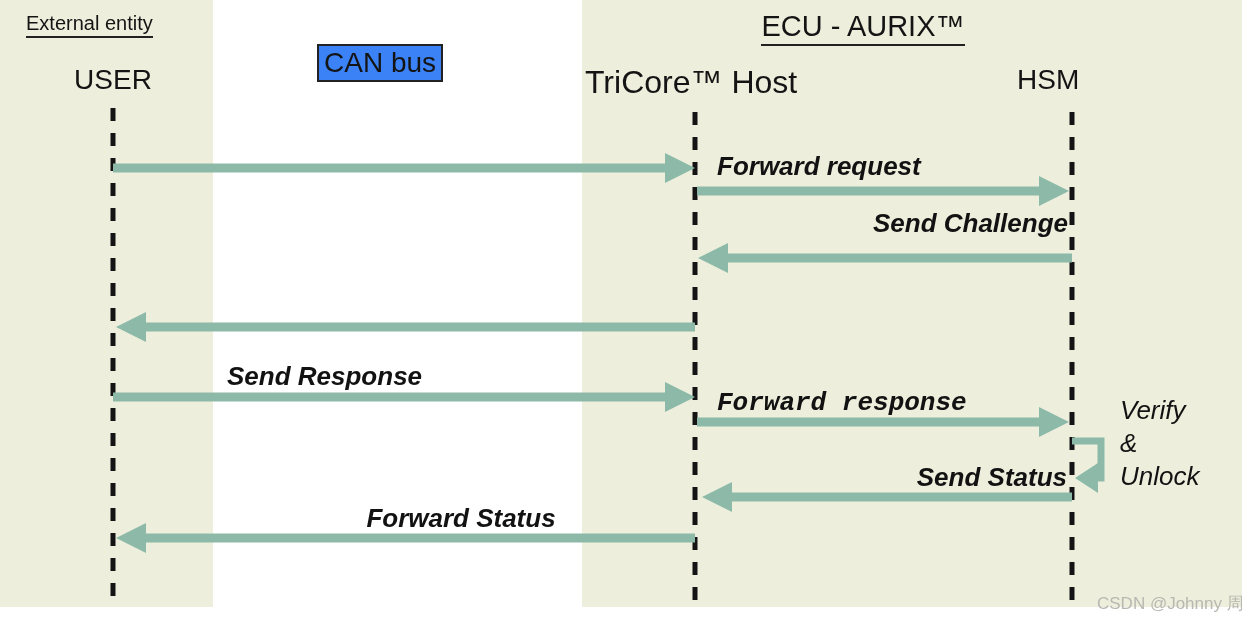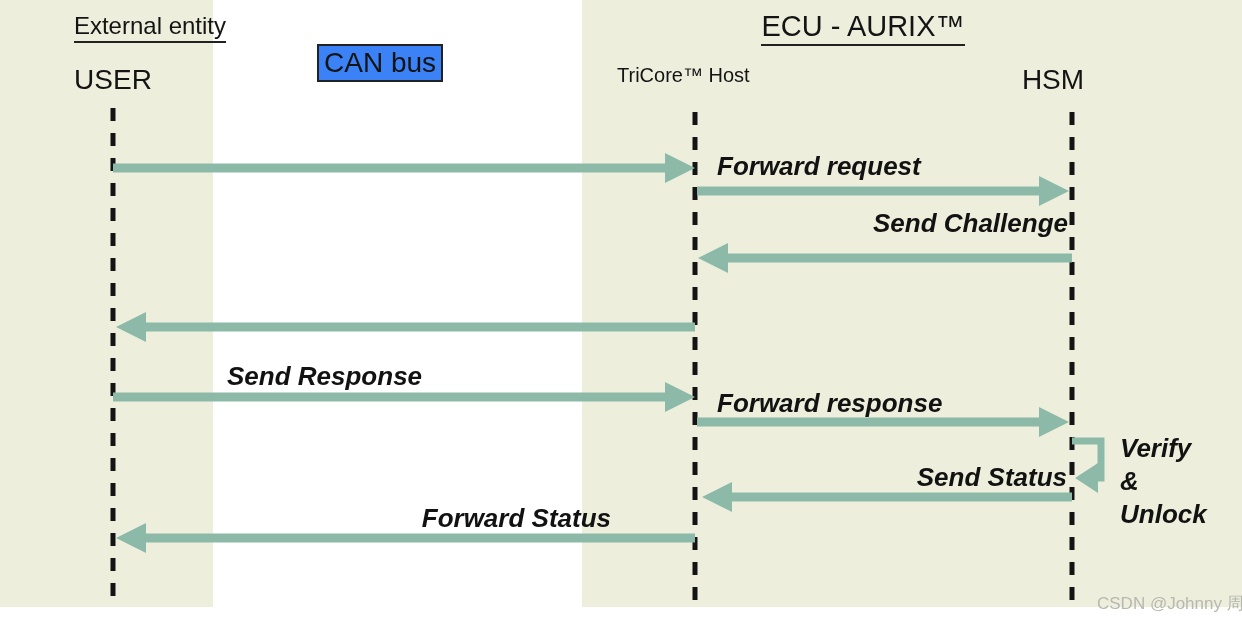--- a/index.html
+++ b/index.html
@@ -13,42 +13,42 @@
   .panel.right { left:582px; width:660px; }
 
   svg.overlay { position:absolute; left:0; top:0; width:1242px; height:620px; }
   .lifeline   { stroke:var(--ink); stroke-width:5; stroke-dasharray:13 12; fill:none; }
   .arrow-line { stroke:var(--arrow); stroke-width:9; fill:none; }
   .loop-line  { stroke:var(--arrow); stroke-width:7; fill:none; }
   .arrow-head { fill:var(--arrow); stroke:none; }
 
   .hdr { position:absolute; color:var(--ink); white-space:nowrap; }
   .hdr .ul { border-bottom:2px solid #222; padding-bottom:2px; }
-  #t-external { left:20px;   top:12px; width:206px; text-align:right; font-size:24px; }
+  #t-external { left:26px;   top:12px; width:206px; text-align:left; font-size:20px; }
   #t-user     { left:40px;  top:64px; width:146px; text-align:center; font-size:28px; }
   #t-canbus   { left:317px; top:44px; border:2px solid #222; background:#3b82f6;
                 padding:0 5px; font-size:28px; line-height:34px; height:34px; }
   #t-ecu      { left:740px; top:10px; width:246px; text-align:center; font-size:29px; }
-  #t-tricore  { left:617px; top:64px; font-size:20px; }
-  #t-hsm      { left:1017px; top:64px; width:72px; text-align:center; font-size:28px; }
+  #t-tricore  { left:585px; top:64px; font-size:32px; }
+  #t-hsm      { left:1017px; top:64px; width:72px; font-size:28px; }
 
   .msg { position:absolute; font-weight:bold; font-style:italic; font-size:26px;
          color:#121212; white-space:nowrap; }
   .msg.ralign { text-align:right; }
   #m-request  { left:221px; top:128px; }
   #m-fwdreq   { left:717px; top:151px; }
   #m-sendchal { left:760px; top:208px; width:308px; }
   #m-fwdchal  { left:284px; top:292px; width:300px; }
   #m-sendresp { left:227px; top:361px; }
-  #m-fwdresp  { left:717px; top:388px; }
+  #m-fwdresp  { left:717px; top:388px;font-family:Liberation Mono, monospace; }
   #m-sendstat { left:797px; top:462px; width:270px; }
-  #m-fwdstat  { left:311px; top:503px; width:300px; }
+  #m-fwdstat  { left:311px; top:503px; width:300px;text-align:center; }
 
-  #verify-action { position:absolute; left:1120px; top:432px; width:110px;
-                   font-weight:bold; font-style:italic; font-size:26px;
+  #verify-action { position:absolute; left:1120px; top:394px; width:110px;
+                   font-weight:normal; font-style:italic; font-size:26px;
                    line-height:33px; color:#121212; }
   #watermark { position:absolute; left:1097px; top:592px; font-size:17px;
                color:var(--watermark); white-space:nowrap; }
 </style>
 </head>
 <body>
 
 <div class="canvas" style="--panel: #edefdc; --arrow: #8dbaa8; --ink: #141414; --watermark: #b7b8b0;">
 
   <div class="panel left"></div>

